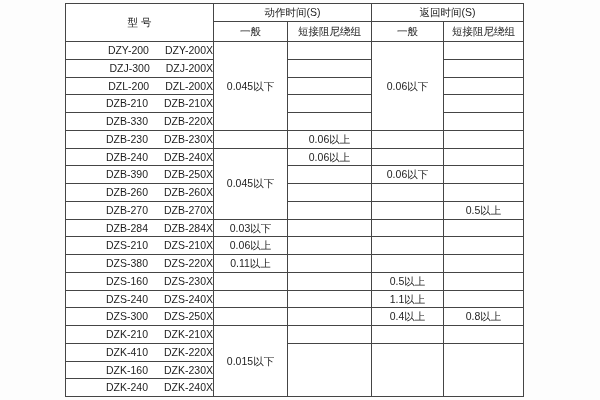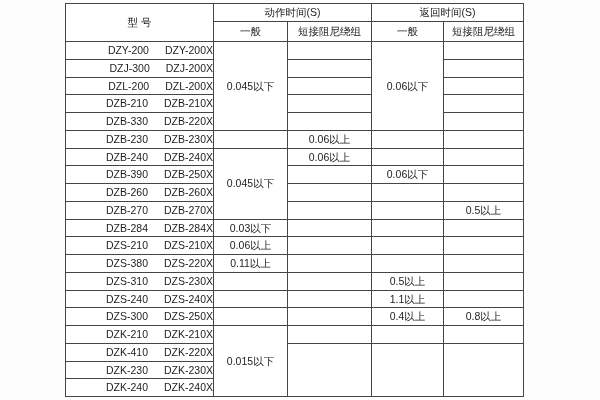--- a/index.html
+++ b/index.html
@@ -225,21 +225,21 @@
     </td>
     <td>0.11以上</td>
     <td></td>
     <td></td>
     <td></td>
   </tr>
 
   <tr class="data-row">
     <td>
       <div class="model-pair">
-        <span>DZS-310</span>
+        <span>DZS-160</span>
         <span>DZS-230X</span>
       </div>
     </td>
     <td></td>
     <td></td>
     <td>0.5以上</td>
     <td></td>
   </tr>
 
   <tr class="data-row">
@@ -289,21 +289,21 @@
       </div>
     </td>
     <td rowspan="3"></td>
     <td rowspan="3"></td>
     <td rowspan="3"></td>
   </tr>
 
   <tr class="data-row">
     <td>
       <div class="model-pair">
-        <span>DZK-230</span>
+        <span>DZK-160</span>
         <span>DZK-230X</span>
       </div>
     </td>
   </tr>
 
   <tr class="data-row">
     <td>
       <div class="model-pair">
         <span>DZK-240</span>
         <span>DZK-240X</span>

